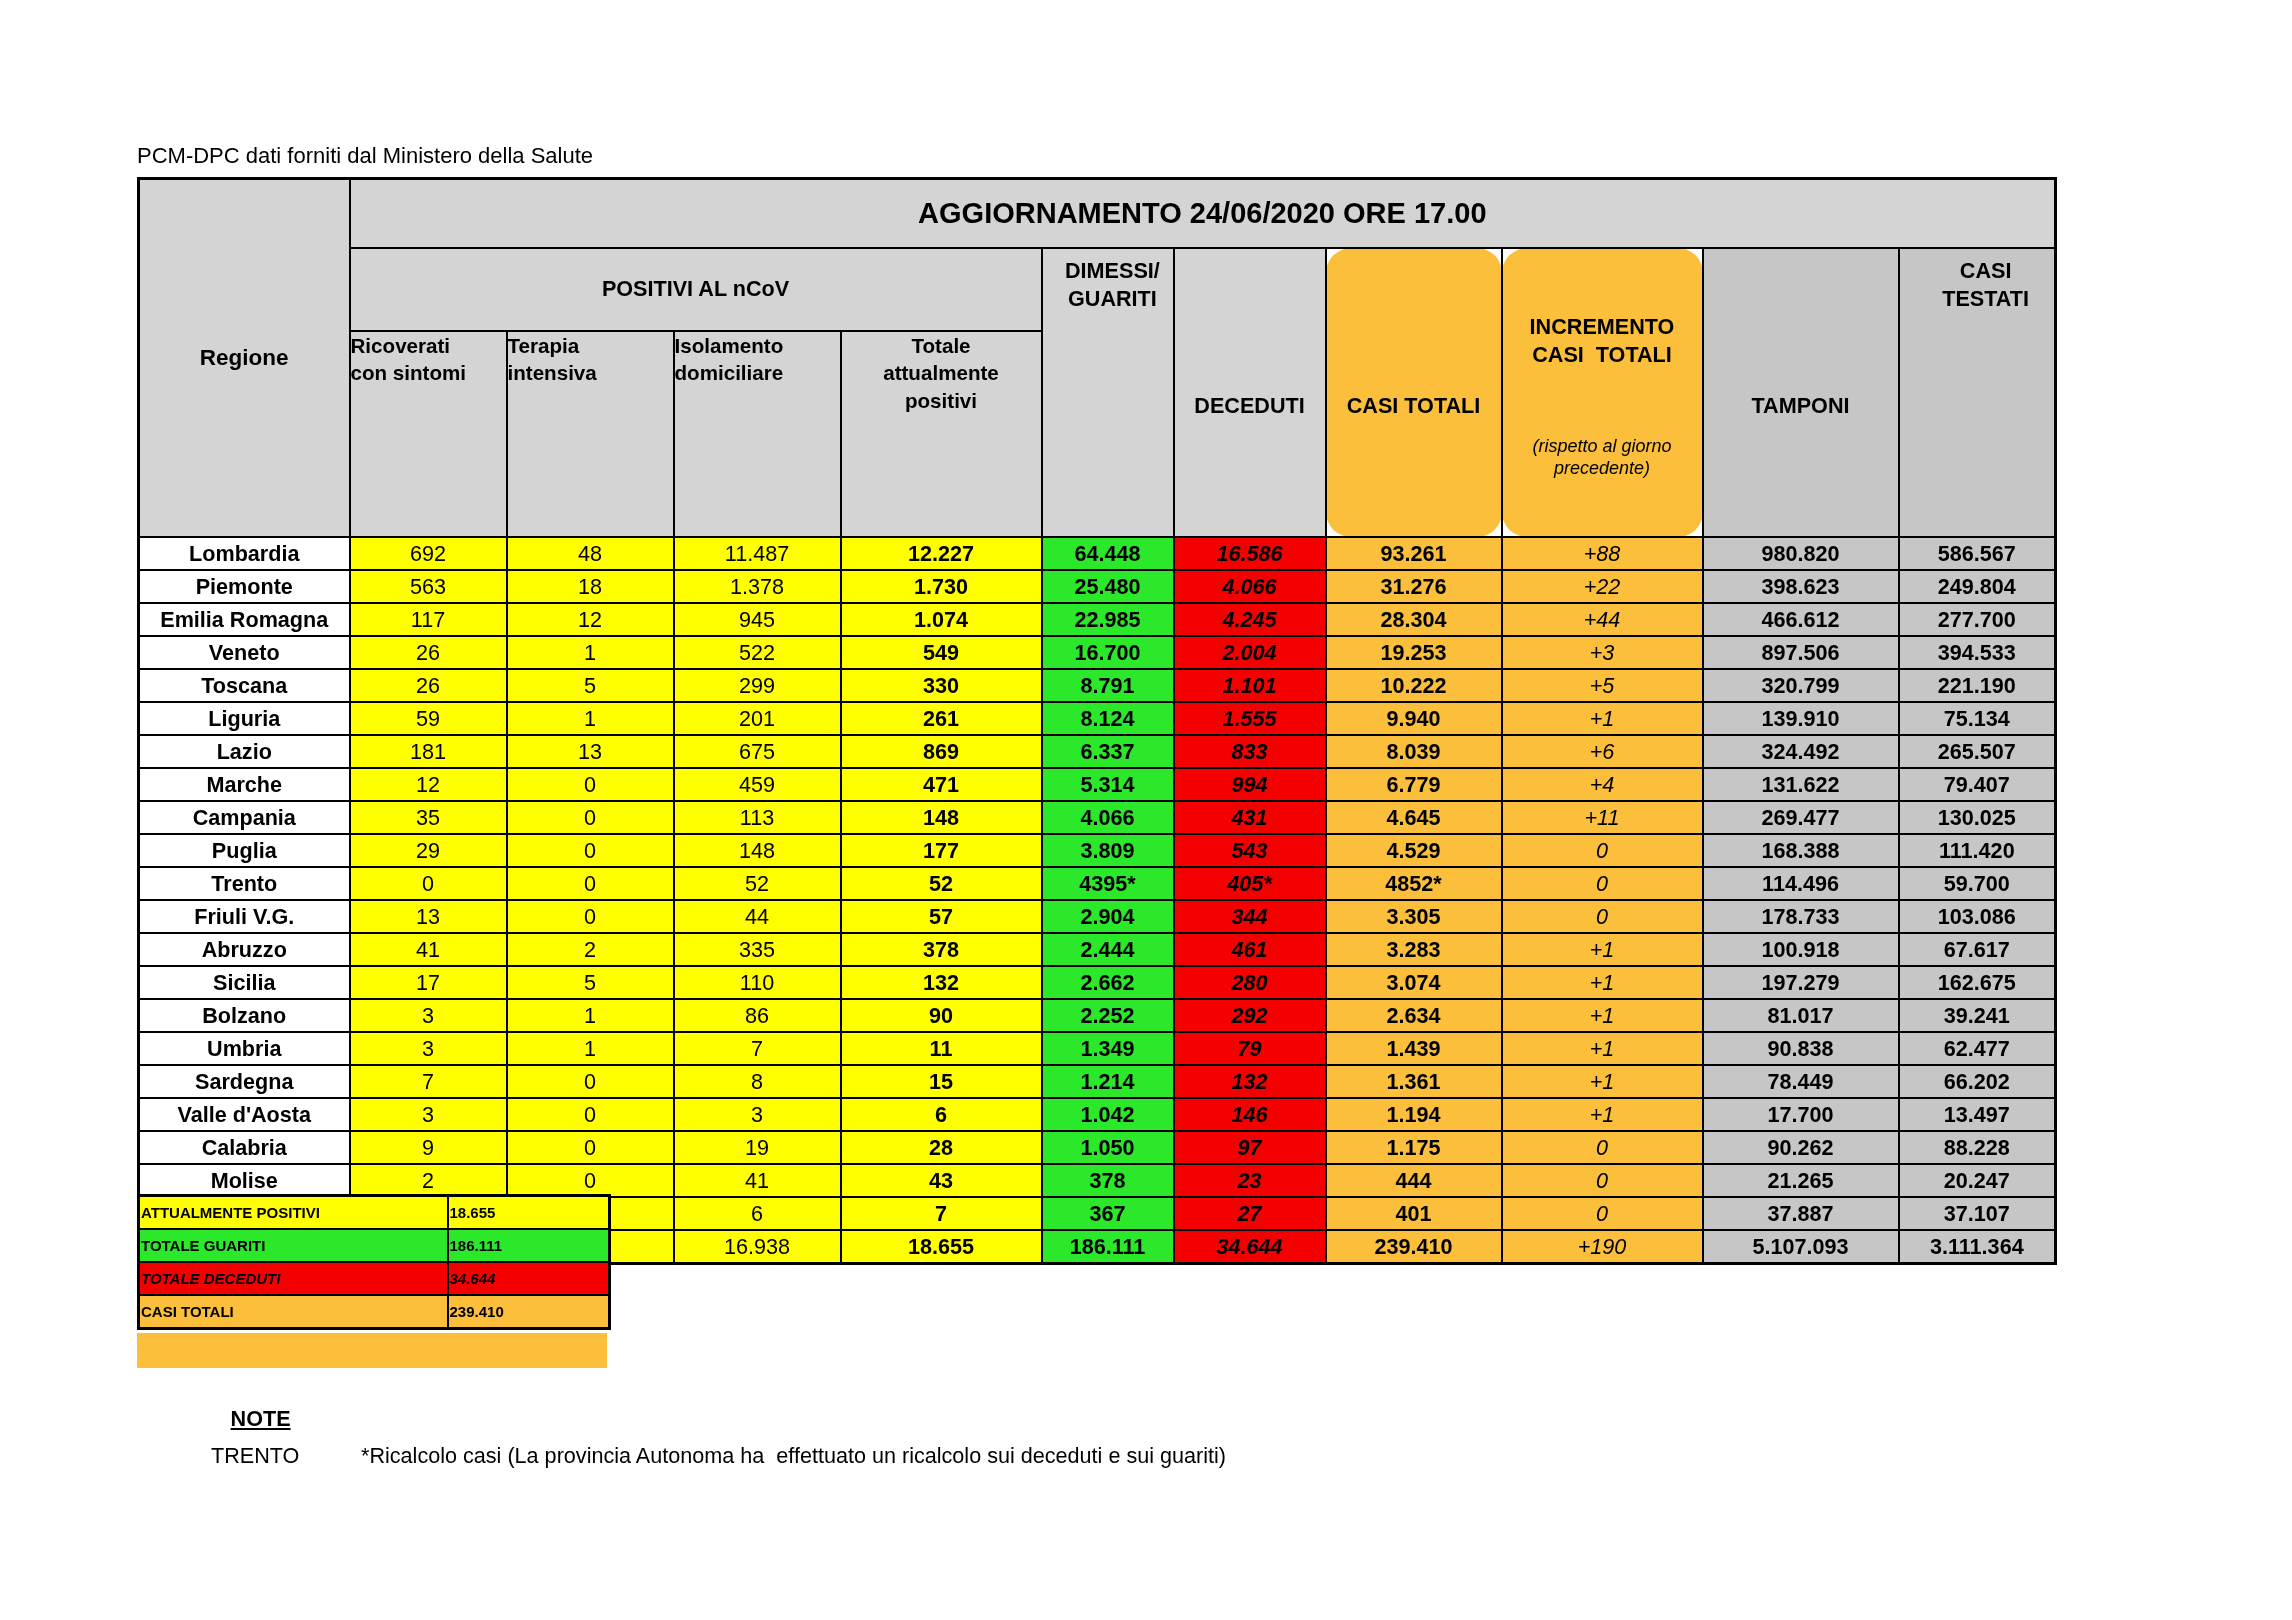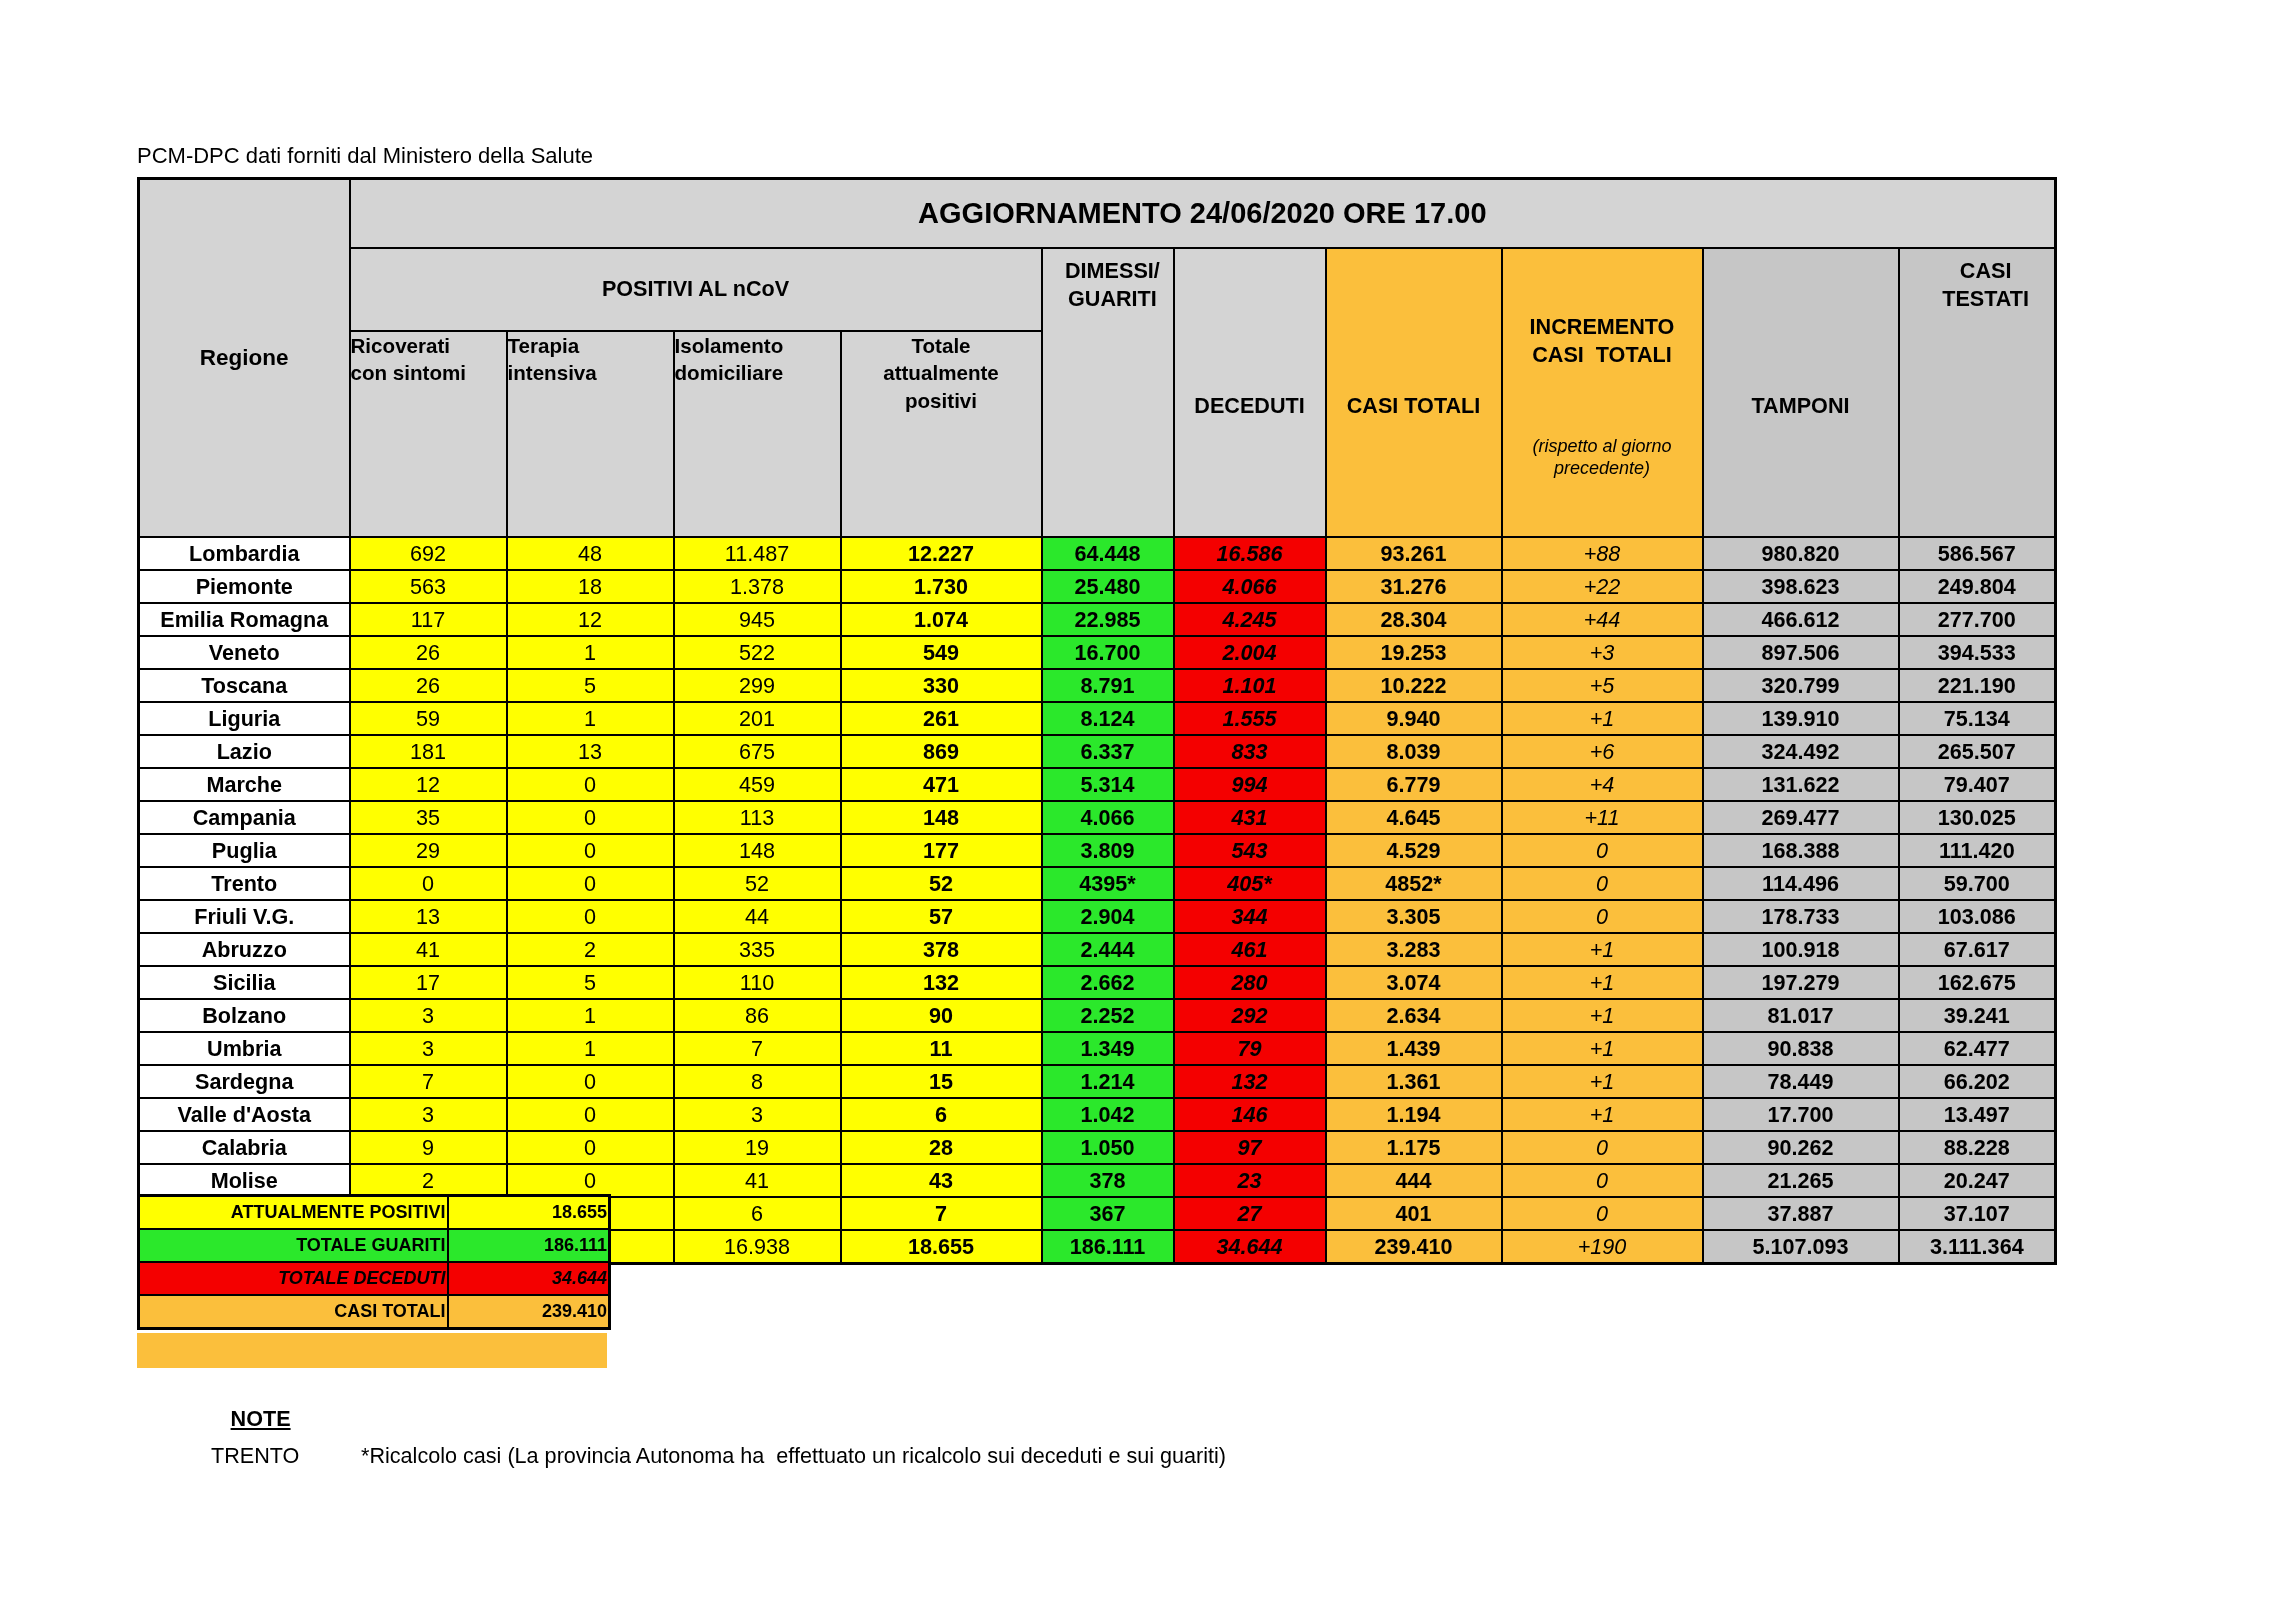--- a/index.html
+++ b/index.html
@@ -26,40 +26,40 @@
   }
   th{font-weight:700;}
   .h-update{height:67px;background:var(--gray-header);font-size:29px;text-align:center;vertical-align:middle;}
   .h-regione{background:var(--gray-header);font-size:22.5px;text-align:center;vertical-align:middle;}
   .h-group{height:44px;background:var(--gray-header);font-size:21.6px;text-align:center;vertical-align:middle;}
   .h-sub{height:113px;background:var(--gray-header);font-size:20.6px;text-align:left;vertical-align:top;padding:5.9px 3.9px 0 7.8px;white-space:pre-line;line-height:1.35;}
   .h-sub.center{text-align:center;padding-left:0;}
   .h-big{background:var(--gray-header);font-size:21.6px;vertical-align:middle;text-align:center;white-space:pre-wrap;line-height:1.3;}
   .h-big.topleft{vertical-align:top;text-align:center;padding:7.8px 0 0 9.8px;}
   .h-big.lowered{padding-top:27.4px;}
-  .h-orange{background:var(--orange);}
+  .h-orange{background:var(--orange);border-radius:25px;}
   .h-gray{background:var(--gray-cell);}
   .h-inc-sub{font-size:18px;font-weight:400;font-style:italic;margin-top:9.8px;line-height:1.25;}
   td{height:31px;font-size:21.6px;text-align:center;vertical-align:middle;}
   td.region{background:#fff;font-weight:700;}
   tr.total-row td.region{font-weight:700;}
   td.c-yellow{background:var(--yellow);}
   td.c-green{background:var(--green);}
   td.c-red{background:var(--red);font-style:italic;}
   td.c-orange{background:var(--orange);}
   td.c-gray{background:var(--gray-cell);}
   td.bold{font-weight:700;}
   td.italic{font-style:italic;}
   table.summary{
     position:absolute;left:137px;top:1194px;width:470px;
     border-collapse:collapse;table-layout:fixed;border:3.9px solid var(--border);
   }
   table.summary td{
     border:2.9px solid var(--border);height:29px;
-    font-size:18px;font-weight:700;text-align:right;vertical-align:middle;
+    font-size:15px;font-weight:700;text-align:left;vertical-align:middle;
   }
   .sum-strip{
     position:absolute;left:137px;top:1333px;width:470px;height:35px;
     background:var(--orange);
   }
   .notes{position:absolute;left:211px;top:1406px;font-size:21.6px;}
   .notes .heading{font-weight:700;text-decoration:underline;margin-left:19.6px;}
   .notes .line{margin-top:10.8px;display:flex;}
   .notes .note-label{width:150px;}
   .notes .note-text{white-space:pre-wrap;}

